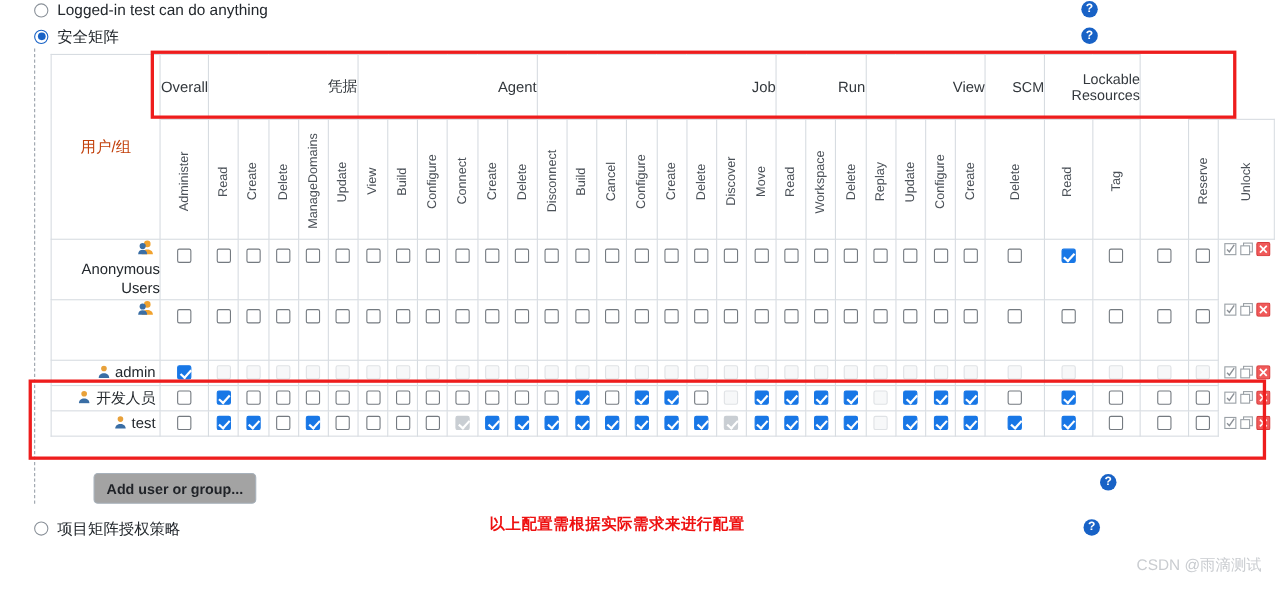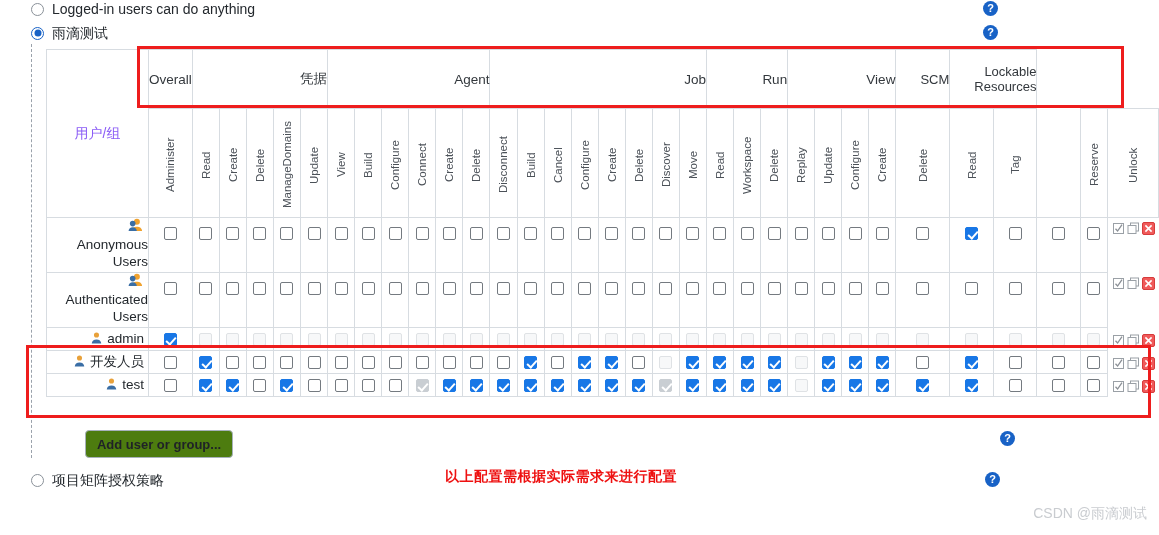--- a/index.html
+++ b/index.html
@@ -39,21 +39,21 @@
   .matrix th,.matrix td{
     border:1px solid #d7dce1;padding:0;margin:0;
     font-weight:normal;background:#fff;
   }
   .grp{
     background:#eaeef2;height:58px;font-size:13.5px;color:#33383d;text-align:right;
     vertical-align:middle;
   }
   .grp.narrow{font-size:13px;padding-left:24px;}
   .usercol-head{
-    background:#eaeef2;width:95px;font-size:14px;color:#8b5cf6;
+    background:#eaeef2;width:95px;font-size:14px;color:#c2410c;
     vertical-align:middle;
   }
   .vert{
     height:108px;vertical-align:bottom;background:#fff;
     padding-bottom:2px;
   }
   .vertinner{
     writing-mode:vertical-rl;transform:rotate(180deg);
     font-size:11.5px;color:#4b5158;line-height:14px;white-space:nowrap;
     margin:0 auto;display:block;height:104px;
@@ -87,21 +87,21 @@
 
   .actions{width:52px;text-align:center;vertical-align:top;padding-top:6px;
     border:none !important;background:transparent !important;white-space:nowrap;}
   tr.short .actions{vertical-align:middle;padding-top:0;}
   .act{display:inline-block;width:13px;height:13px;margin:0 1px;vertical-align:middle;}
 
   .redbox{position:absolute;border:3px solid #ee1d1d;box-sizing:border-box;pointer-events:none;}
 
   .addbtn{
     position:absolute;left:85px;top:430px;width:148px;height:28px;
-    border:1px solid #a7b1bb;border-radius:4px;background:#4d7c0f;
+    border:1px solid #a7b1bb;border-radius:4px;background:#a3a3a3;
     font-family:"Liberation Sans",sans-serif;font-size:13px;font-weight:bold;
     color:#1f2227;cursor:pointer;
   }
   .note{
     position:absolute;left:445px;top:468px;font-size:14px;font-weight:bold;
     color:#ee1111;white-space:nowrap;letter-spacing:.5px;
   }
   .heading-cut{
     position:absolute;left:26px;top:540px;font-size:16px;font-weight:bold;
     color:#1f2227;white-space:nowrap;overflow:hidden;height:18px;
@@ -109,27 +109,27 @@
   .watermark{
     position:absolute;right:12px;top:505px;font-size:14px;color:#c9ccd0;
     white-space:nowrap;
   }
 </style>
 </head>
 <body>
 
 <div class="radio-row" style="left:31px;top:1px;">
   <span class="radio"></span>
-  <span class="radio-label">Logged-in users can do anything</span>
+  <span class="radio-label">Logged-in test can do anything</span>
 </div>
 <div class="help-icon" style="left:983px;top:1px;">?</div>
 
 <div class="radio-row" style="left:31px;top:25px;">
   <span class="radio checked"></span>
-  <span class="radio-label">雨滴测试</span>
+  <span class="radio-label">安全矩阵</span>
 </div>
 <div class="help-icon" style="left:983px;top:25px;">?</div>
 
 <div class="dashline"></div>
 
 <table class="matrix">
   <thead>
     <tr>
       <th class="usercol-head" rowspan="2">用户/组</th>
       <th class="grp" colspan="1">Overall</th>
@@ -291,21 +291,21 @@
               <rect x="0.5" y="0.5" width="12" height="12" rx="1.5" fill="#f05a5a" stroke="#d63b3b"></rect>
               <path d="M3.4 3.4 L9.6 9.6 M9.6 3.4 L3.4 9.6" stroke="#fff" stroke-width="1.6"></path>
             </svg></span></td>
       </tr>
       <tr class="tall">
         <td class="usercell"><span class="u-ico"><svg width="15" height="14" viewBox="0 0 16 15">
               <circle cx="9.5" cy="4" r="3.2" fill="#f0a22e"></circle>
               <path d="M4 14c0-3 2.6-4.6 5.5-4.6S15 11 15 14z" fill="#f0a22e"></path>
               <circle cx="5" cy="6" r="3" fill="#3a6ea5"></circle>
               <path d="M0.6 14c0-2.8 2-4.2 4.4-4.2S9.4 11.2 9.4 14z" fill="#3a6ea5"></path>
-            </svg></span><br><span>Authenticated Users</span></td>
+            </svg></span><br></td>
         <td class="cell"><span class="cb"></span></td>
         <td class="cell"><span class="cb"></span></td>
         <td class="cell"><span class="cb"></span></td>
         <td class="cell"><span class="cb"></span></td>
         <td class="cell"><span class="cb"></span></td>
         <td class="cell"><span class="cb"></span></td>
         <td class="cell"><span class="cb"></span></td>
         <td class="cell"><span class="cb"></span></td>
         <td class="cell"><span class="cb"></span></td>
         <td class="cell"><span class="cb"></span></td>

